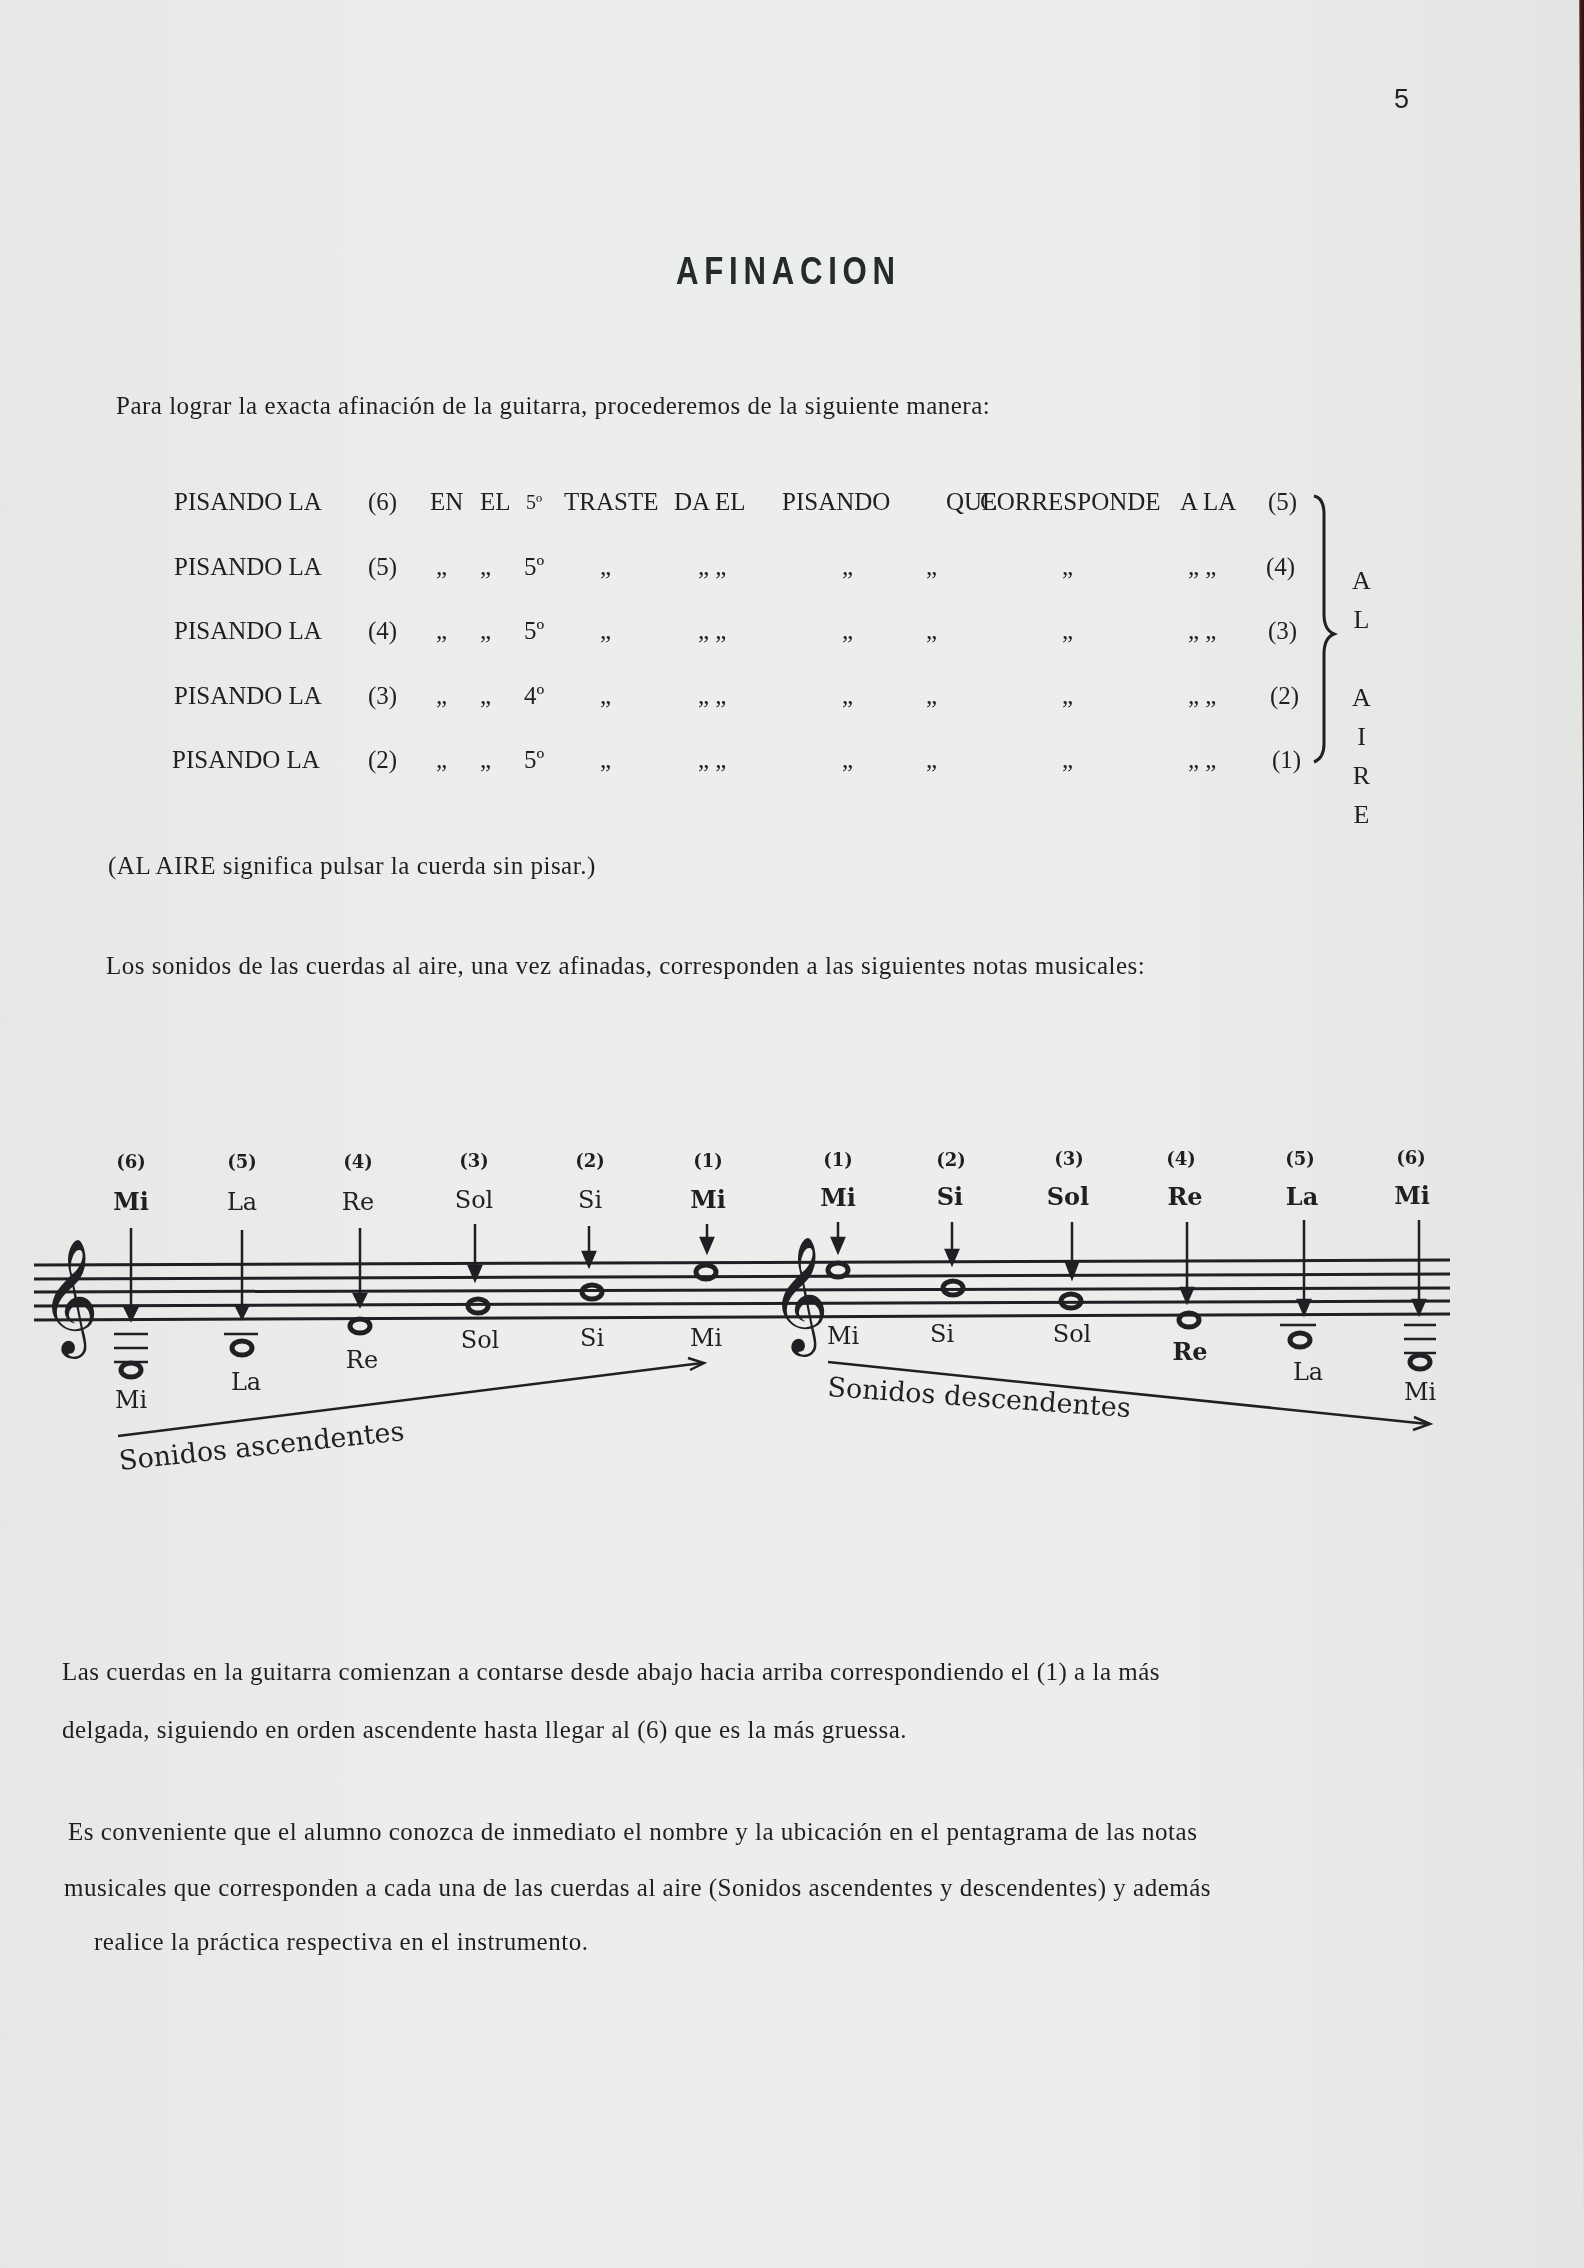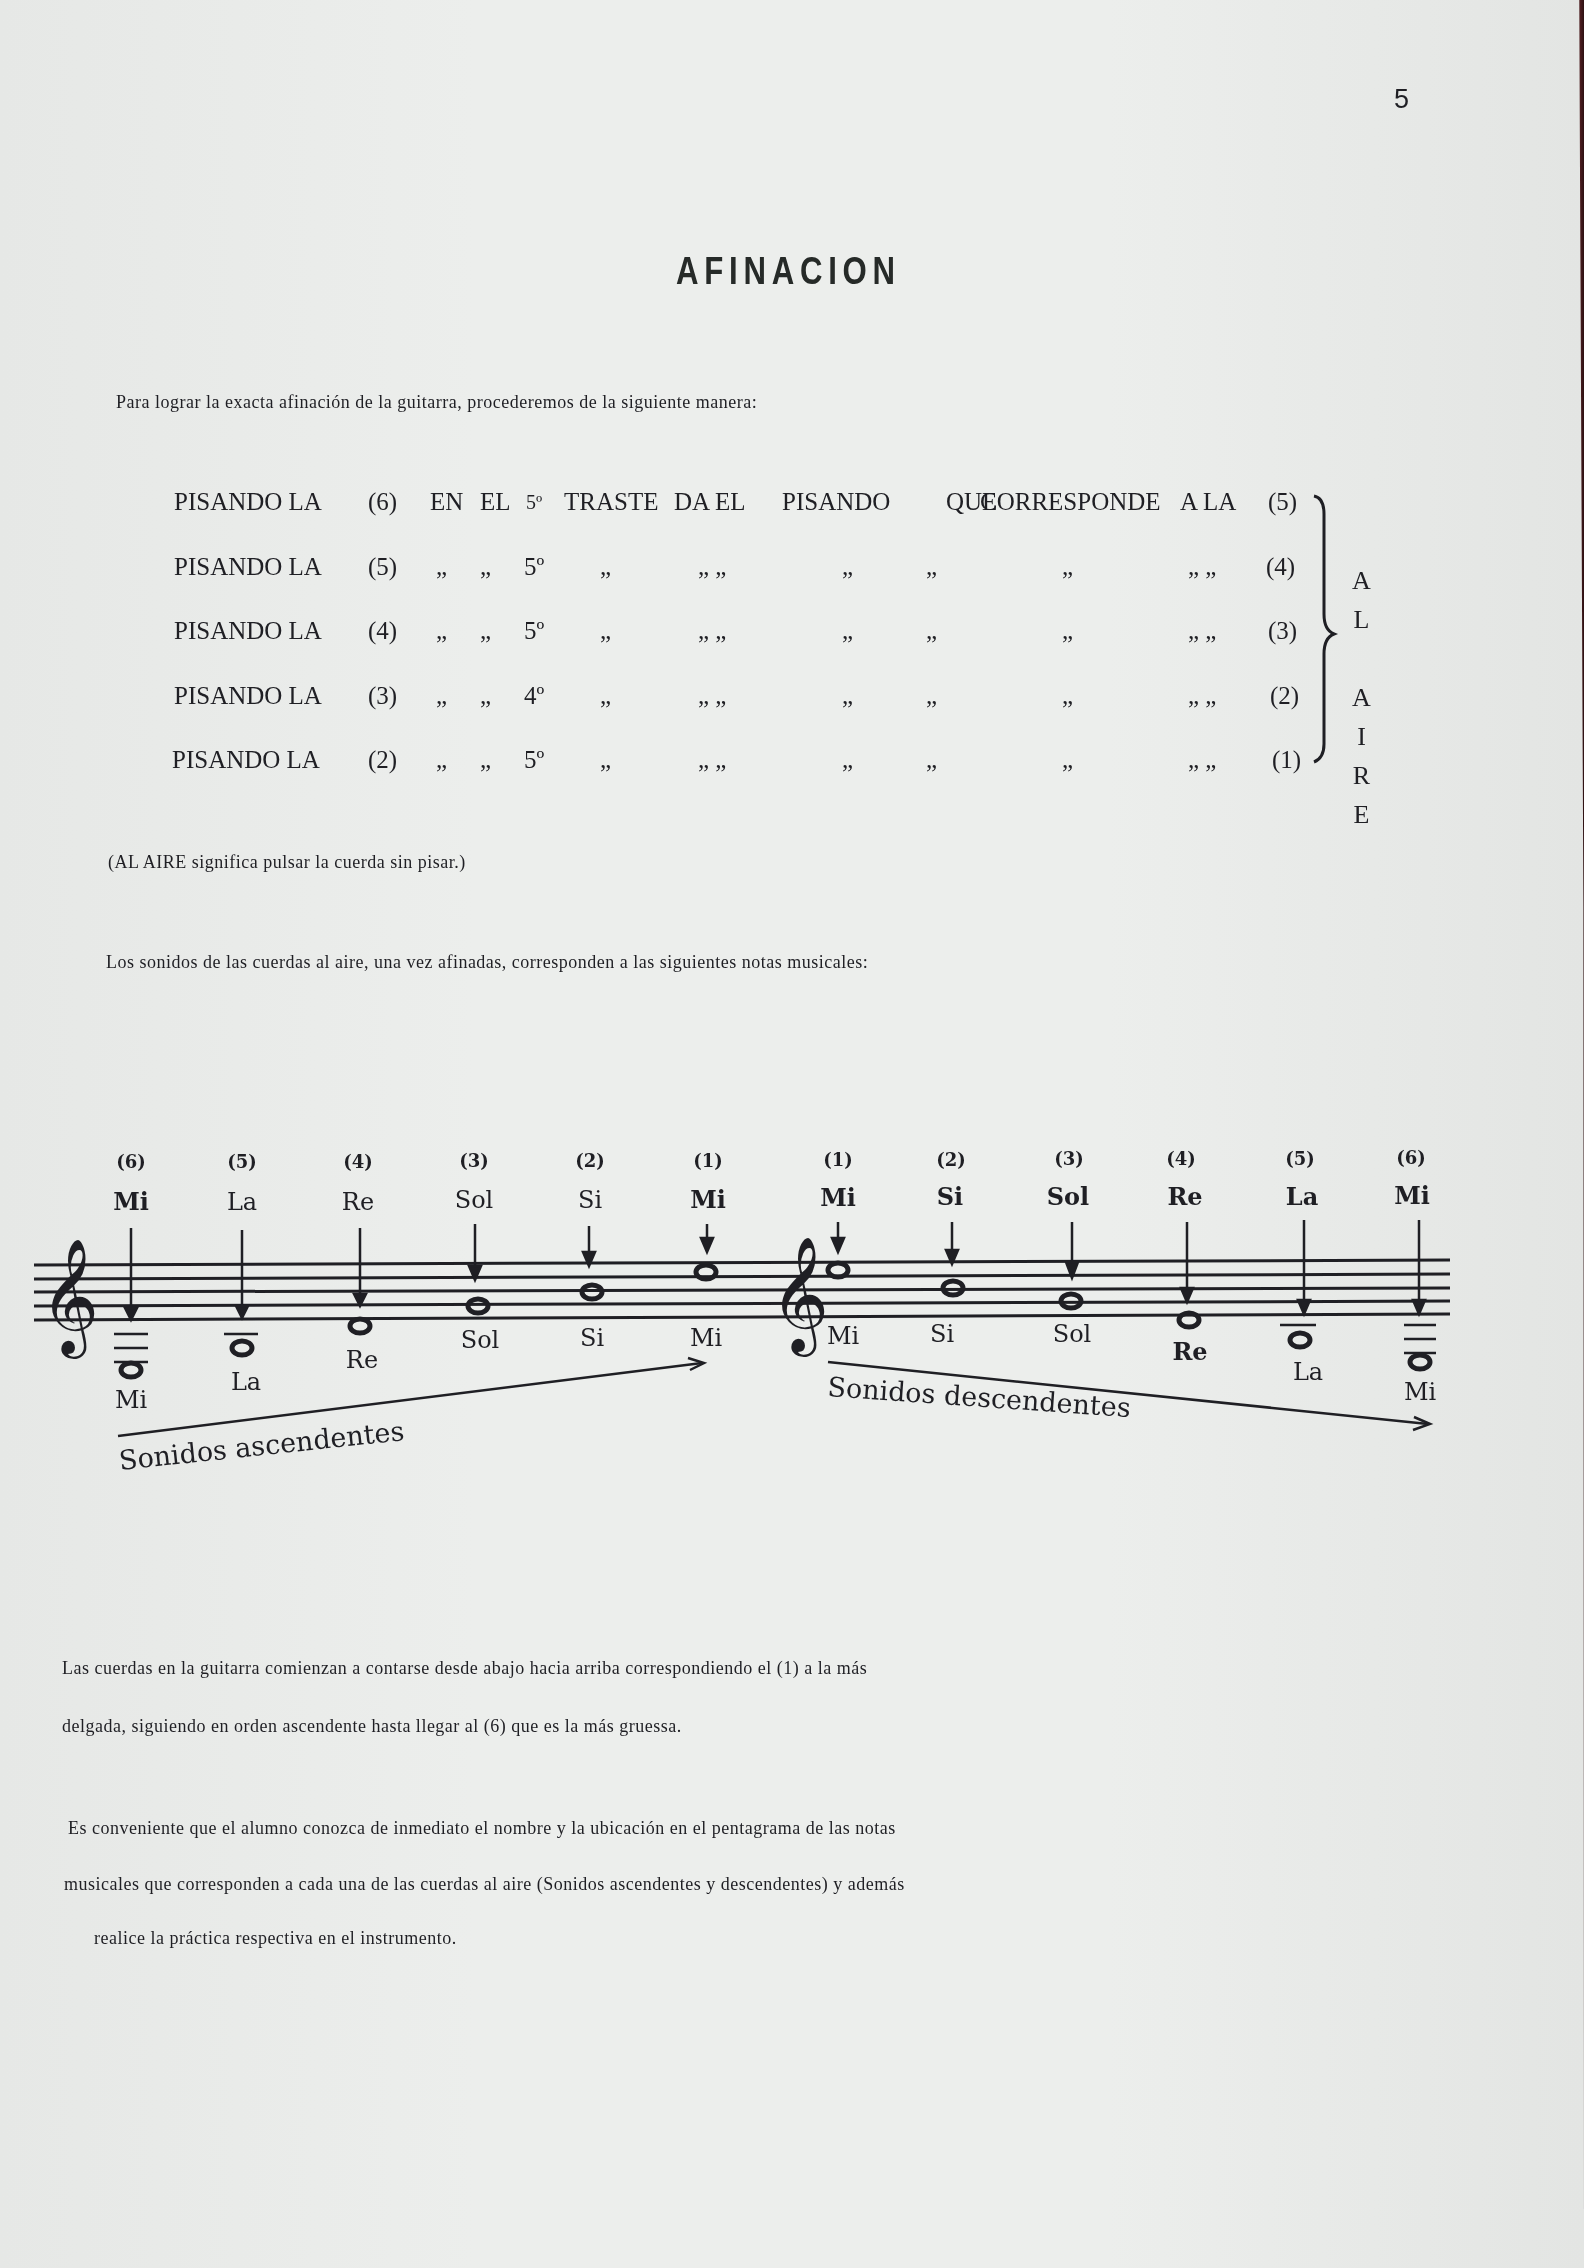--- a/index.html
+++ b/index.html
@@ -14,21 +14,21 @@
       background: linear-gradient(90deg, rgba(60,20,20,0) 0%, #4a1c1f 70%, #2c1012 100%);
       clip-path: polygon(60% 0, 100% 0, 100% 100%, 100% 100%, 95% 40%);
     }
     .abs { position: absolute; white-space: nowrap; }
     .page-number { left: 1394px; top: 84px; font-size: 27px; font-family: "Liberation Sans", sans-serif; }
     .title {
       left: 676px; top: 250px; font-family: "Liberation Sans", sans-serif; font-weight: bold;
       font-size: 38px; letter-spacing: 7px; transform: scaleX(0.82); transform-origin: left top;
       color: #262a28;
     }
-    .para { font-size: 18px; letter-spacing: 0.5px; }
+    .para { font-size: 25px; letter-spacing: 0.5px; }
     .intro { left: 116px; top: 392px; }
     .steps { position: absolute; left: 174px; top: 488px; width: 1150px; }
     .step-row { position: relative; height: 64.5px; font-size: 25px; }
     .step-row span { position: absolute; top: 0; white-space: nowrap; }
     .brace { position: absolute; left: 1310px; top: 490px; }
     .al-aire {
       position: absolute; left: 1346px; top: 566px; font-size: 26px; letter-spacing: 10px;
       writing-mode: vertical-rl; text-orientation: upright; transform: none;
     }
     .note { left: 108px; top: 852px; }

